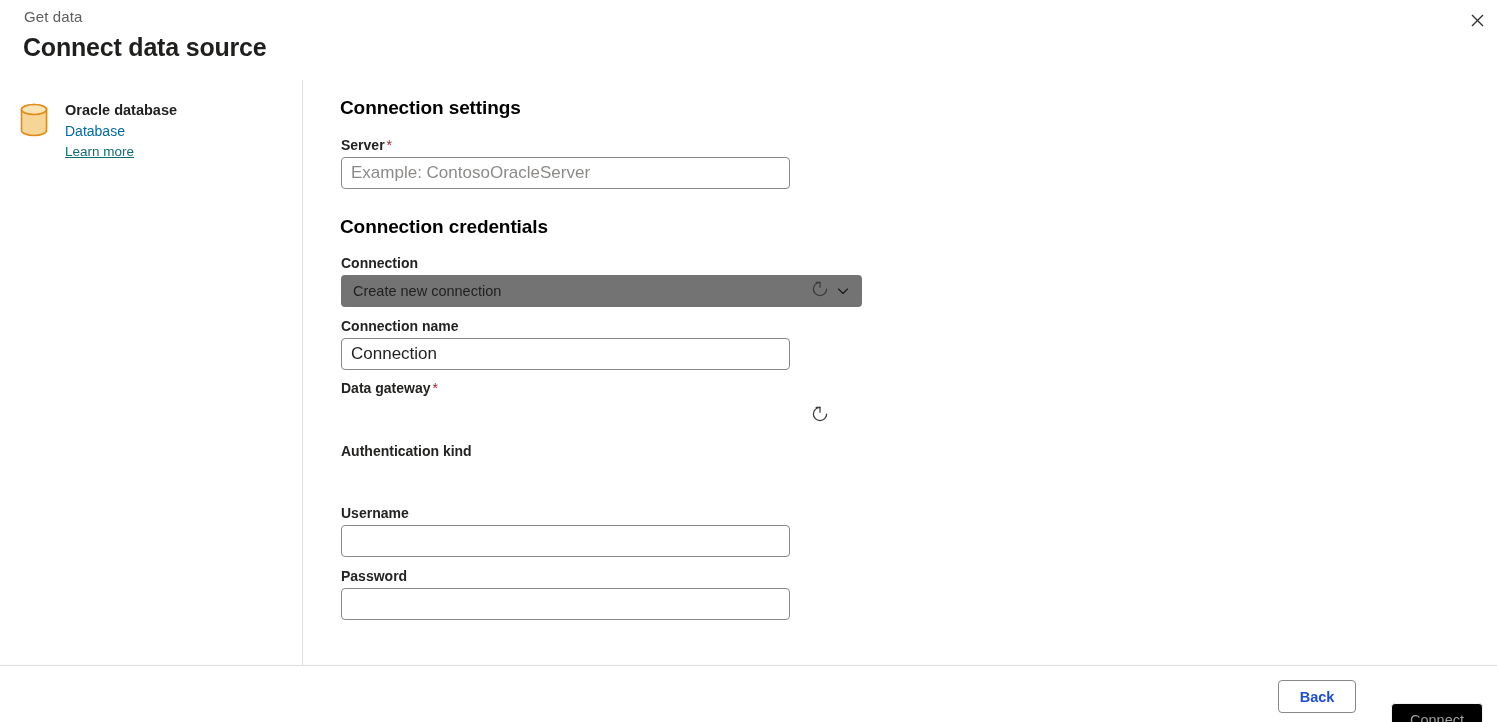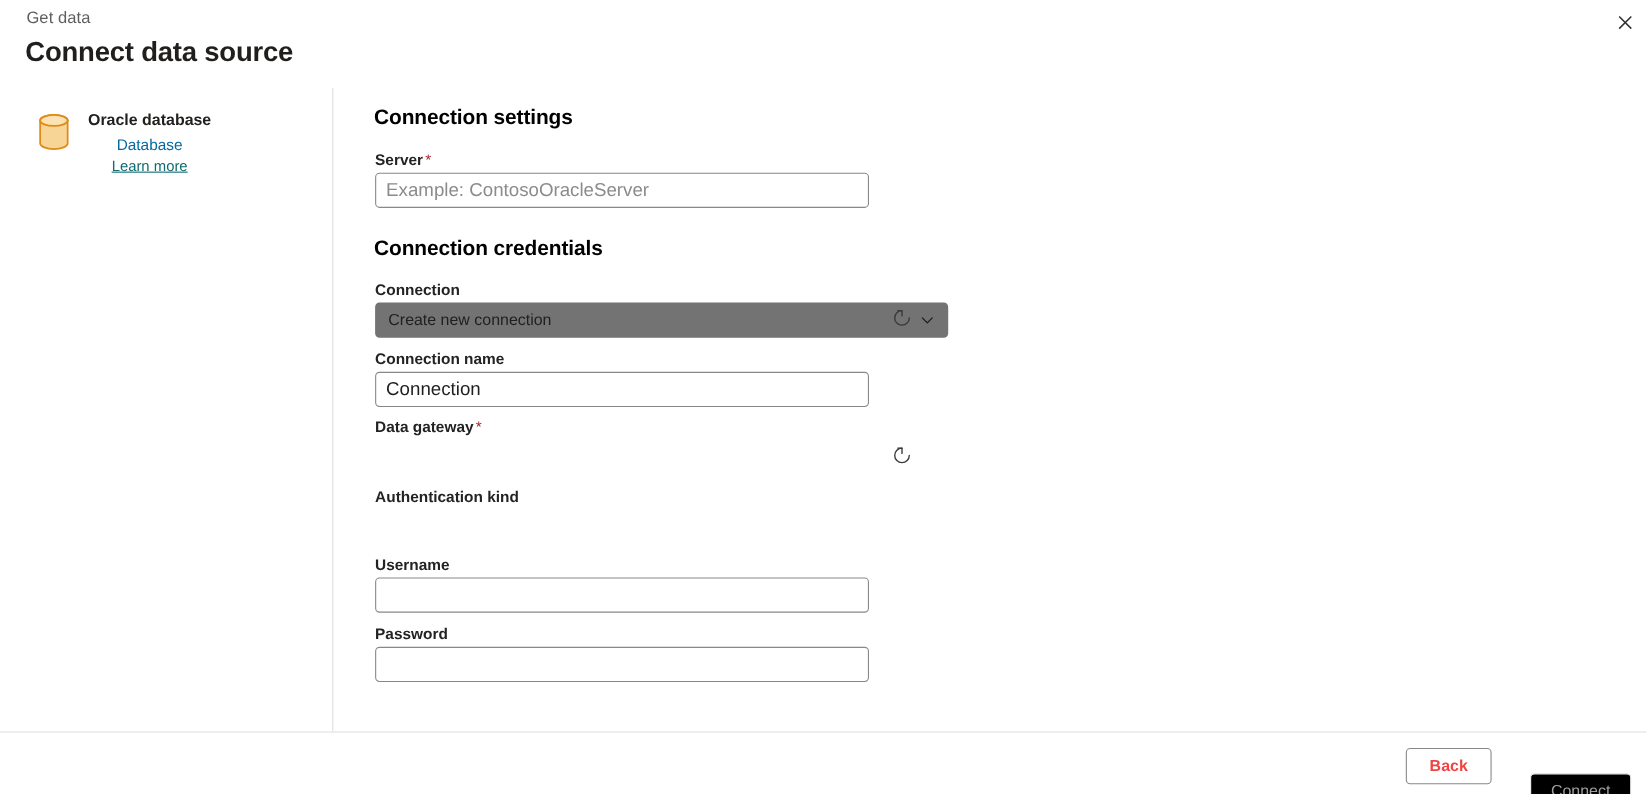--- a/index.html
+++ b/index.html
@@ -67,24 +67,23 @@
     position: absolute;
     left: 302px; top: 0;
     width: 1px;
     height: 585px;
     background: #e1dfdd;
   }
 
   
   .left-panel {
     position: absolute;
-    left: 15px; top: 0;
+    left: 0; top: 0;
     width: 302px;
     height: 585px;
-    text-align: center;
   }
   .source-card {
     position: absolute;
     left: 16px; top: 20px;
     display: flex;
     align-items: flex-start;
   }
   .source-icon {
     width: 36px;
     height: 40px;
@@ -233,21 +232,21 @@
     border-radius: 4px;
     font-family: "Liberation Sans", sans-serif;
     font-size: 14.5px;
     padding: 0 18px;
     min-width: 78px;
   }
   .btn-back {
     right: 141px;
     background: #ffffff;
     border: 1px solid #8a8886;
-    color: #ef4444;
+    color: #1d4ed8;
     font-weight: bold;
     cursor: pointer;
   }
   .btn-connect {
     right: 14px;
     background: #000000;
     border: 1px solid #f3f2f1;
     color: #a19f9d;
     font-weight: normal;
     cursor: default;

